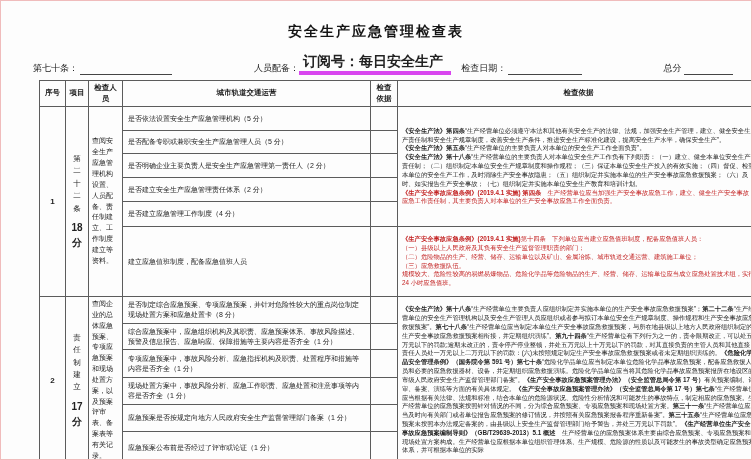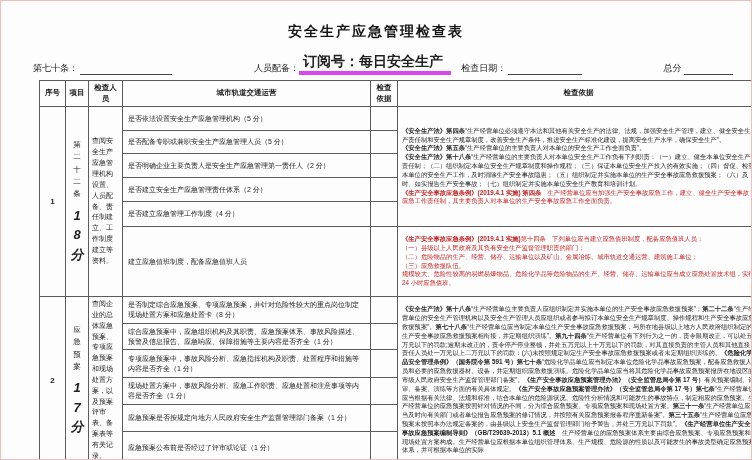--- a/index.html
+++ b/index.html
@@ -17,21 +17,21 @@
   .inspector-value{ font-weight:bold;border-bottom:4px solid #d946ef;padding:0 8px 0 4px;font-size:14px;}
   .sp1{width:96px;} .sp2{width:12px;} .sp3{width:96px;}
   table{ border-collapse:collapse;table-layout:fixed;width:720px;margin-left:38px;}
   col.c-no{width:26px;} col.c-item{width:23px;} col.c-method{width:34px;}
   col.c-content{width:248px;} col.c-result{width:27px;} col.c-basis{width:362px;}
   th,td{ border:1px solid #5c5c5c;padding:1px 3px;vertical-align:middle;overflow:hidden;box-sizing:border-box;}
   th{ font-size:7.5px;font-weight:bold;text-align:center;line-height:1.4;color:#1c1c1c;}
   .num-cell{font-size:8px;text-align:center;font-weight:bold;}
   .item-cell{text-align:center;padding:1px 2px;}
   .item-cell .vert{width:9px;margin:0 auto;font-size:7.5px;line-height:1.65;word-break:break-all;}
-  .item-cell .score{width:14px;margin:5px auto 0;font-size:13px;line-height:1.5;word-break:break-all;font-weight:bold;font-style:italic;}
+  .item-cell .score{width:14px;margin:5px auto 0;font-size:10px;line-height:1.5;word-break:break-all;font-weight:bold;}
   .method-cell{font-size:7px;line-height:1.55;text-align:left;padding:2px 3px;word-break:break-all;}
   .content-cell{font-size:7px;line-height:1.4;text-align:left;padding:2px 5px;}
   .result-cell{background:#fdfdfd;}
   .basis-cell{font-size:6.3px;line-height:1.4;text-align:left;padding:2px 4px;white-space:pre-wrap;word-break:break-all;color:#242424;}
 </style>
 </head>
 <body>
 
 <div class="page">
 
@@ -107,21 +107,21 @@
       <td class="basis-cell"><span style="font-weight: bold; color: rgb(195, 34, 34);">《生产安全事故应急条例》(2019.4.1 实施)</span><span style="color: rgb(195, 34, 34);">第十四条　下列单位应当建立应急值班制度，配备应急值班人员：
 （一）县级以上人民政府及其负有安全生产监督管理职责的部门；
 （二）危险物品的生产、经营、储存、运输单位以及矿山、金属冶炼、城市轨道交通运营、建筑施工单位；
 （三）应急救援队伍。
 规模较大、危险性较高的易燃易爆物品、危险化学品等危险物品的生产、经营、储存、运输单位应当成立应急处置技术组，实行 24 小时应急值班。</span></td>
     </tr>
 
     <tr style="height:25px">
       <td class="num-cell" rowspan="6">2</td>
       <td class="item-cell" rowspan="6">
-        <div class="vert">应急预案</div>
+        <div class="vert">责任制建立</div>
         <div class="score">17分</div>
       </td>
       <td class="method-cell" rowspan="6">查阅企业的总体应急预案、专项应急预案和现场处置方案，以及预案评审表、备案表等有关记录。</td>
       <td class="content-cell">是否制定综合应急预案、专项应急预案，并针对危险性较大的重点岗位制定现场处置方案和应急处置卡（8 分）</td>
       <td class="result-cell"></td>
       <td class="basis-cell" rowspan="6"><span style="font-weight: bold;">《安全生产法》第十八条</span><span>“生产经营单位主要负责人应组织制定并实施本单位的生产安全事故应急救援预案”；</span><span style="font-weight: bold;">第二十二条</span><span>“生产经营单位的安全生产管理机构以及安全生产管理人员应组织或者参与拟订本单位安全生产规章制度、操作规程和生产安全事故应急救援预案”。</span><span style="font-weight: bold;">第七十八条</span><span>“生产经营单位应当制定本单位生产安全事故应急救援预案，与所在地县级以上地方人民政府组织制定的生产安全事故应急救援预案相衔接，并定期组织演练”。</span><span style="font-weight: bold;">第九十四条</span><span>“生产经营单位有下列行为之一的，责令限期改正，可以处五万元以下的罚款;逾期未改正的，责令停产停业整顿，并处五万元以上十万元以下的罚款，对其直接负责的主管人员和其他直接责任人员处一万元以上二万元以下的罚款：(六)未按照规定制定生产安全事故应急救援预案或者未定期组织演练的。</span><span style="font-weight: bold;">《危险化学品安全管理条例》（国务院令第 591 号）第七十条</span><span>“危险化学品单位应当制定本单位危险化学品事故应急预案，配备应急救援人员和必要的应急救援器材、设备，并定期组织应急救援演练。危险化学品单位应当将其危险化学品事故应急预案报所在地设区的市级人民政府安全生产监督管理部门备案”。</span><span style="font-weight: bold;">《生产安全事故应急预案管理办法》（安全监管总局令第 17 号）</span><span>有关预案编制、评审、备案、演练等方面的有关具体规定。</span><span style="font-weight: bold;">《生产安全事故应急预案管理办法》（安全监管总局令第 17 号）第七条</span><span>“生产经营单位应当根据有关法律、法规和标准，结合本单位的危险源状况、危险性分析情况和可能发生的事故特点，制定相应的应急预案。生产经营单位的应急预案按照针对情况的不同，分为综合应急预案、专项应急预案和现场处置方案。</span><span style="font-weight: bold;">第三十一条</span><span>“生产经营单位应当及时向有关部门或者单位报告应急预案的修订情况，并按照有关应急预案报备程序重新备案”。</span><span style="font-weight: bold;">第三十五条</span><span>“生产经营单位应急预案未按照本办法规定备案的，由县级以上安全生产监督管理部门给予警告，并处三万元以下罚款”。</span><span style="font-weight: bold;">《生产经营单位生产安全事故应急预案编制导则》（GB/T29639-2013）5.1 概述</span><span>　生产经营单位的应急预案体系主要由综合应急预案、专项应急预案和现场处置方案构成。生产经营单位应根据本单位组织管理体系、生产规模、危险源的性质以及可能发生的事故类型确定应急预案体系，并可根据本单位的实际</span></td>
     </tr>
     <tr style="height:22px">
       <td class="content-cell">综合应急预案中，应急组织机构及其职责、应急预案体系、事故风险描述、预警及信息报告、应急响应、保障措施等主要内容是否齐全（1 分）</td>
       <td class="result-cell"></td>

